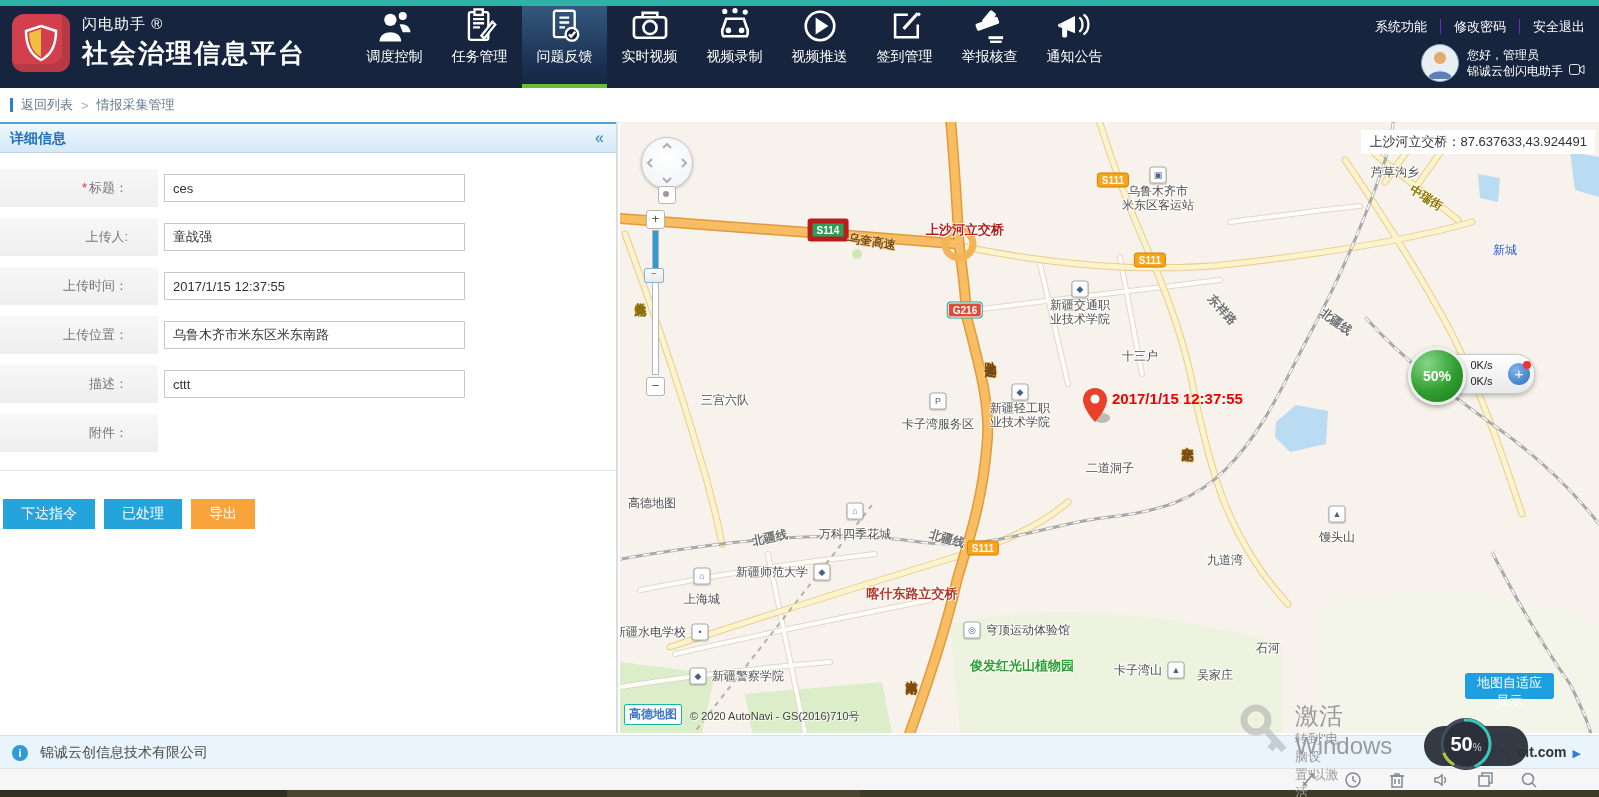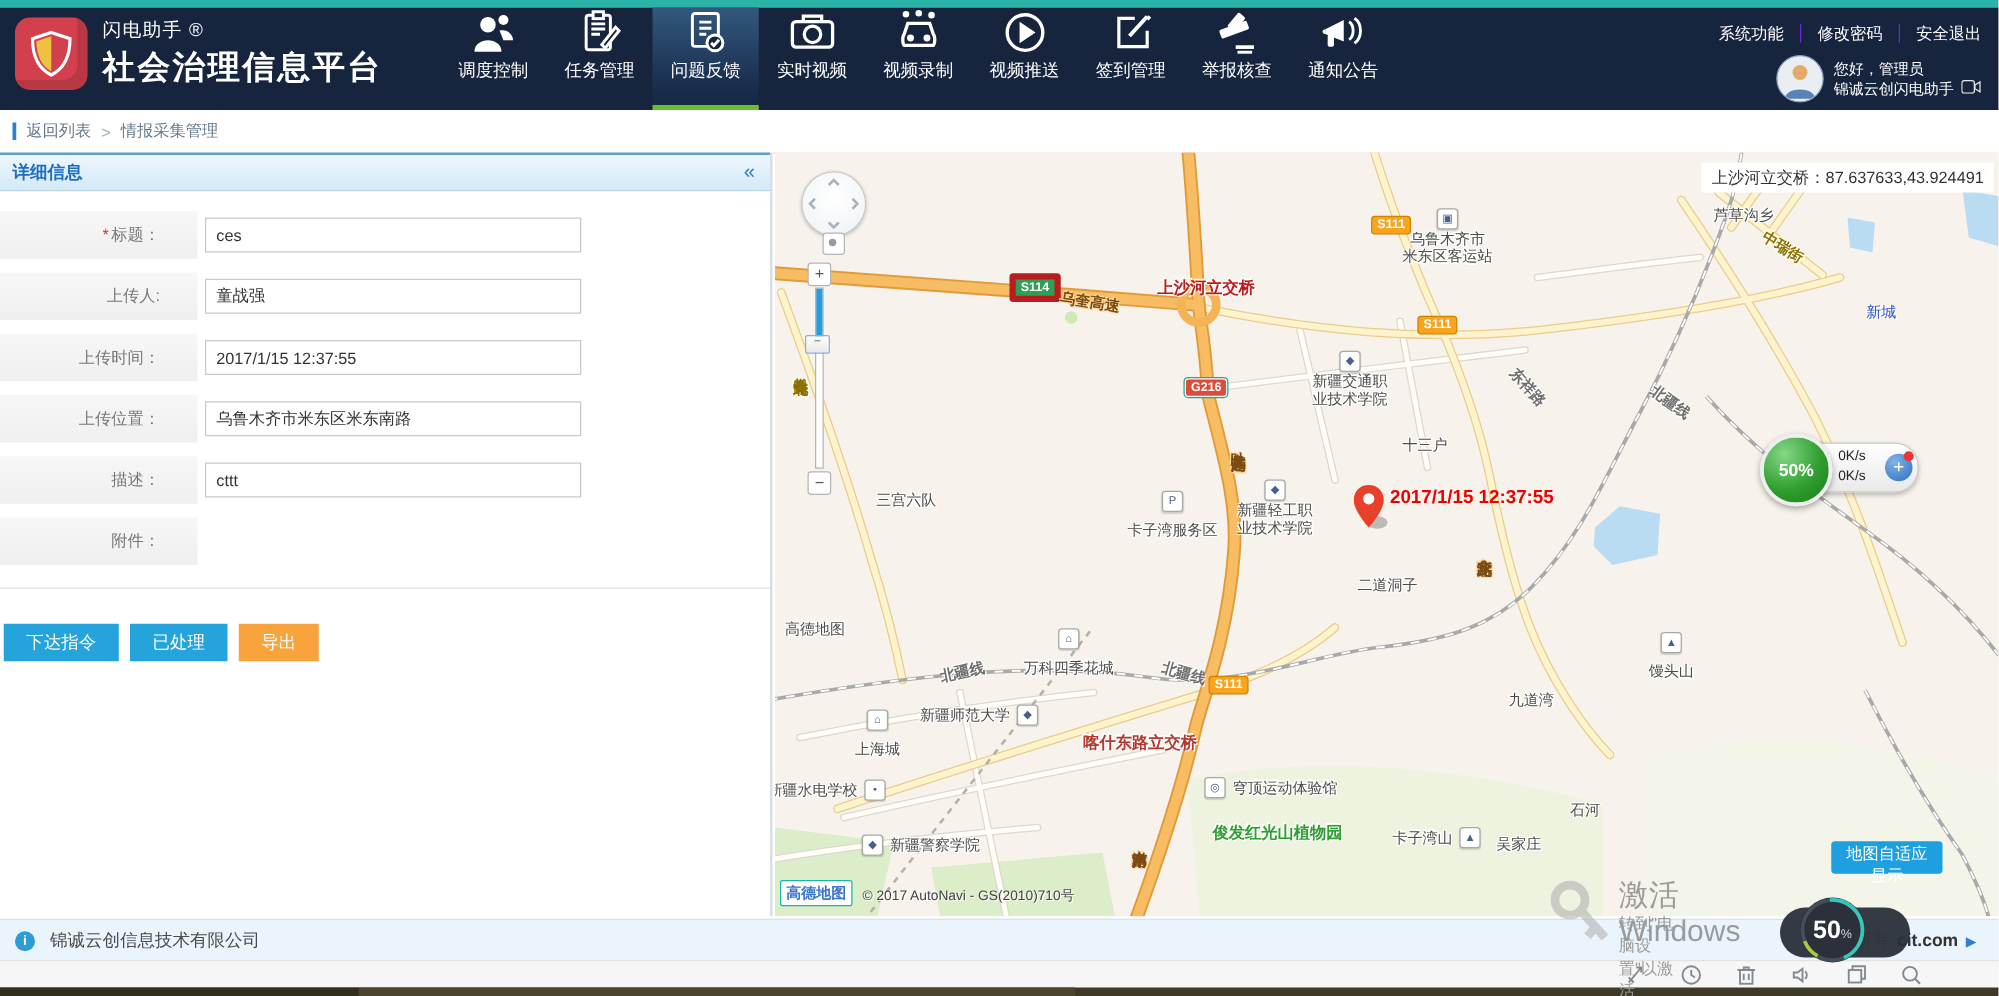--- a/index.html
+++ b/index.html
@@ -433,21 +433,21 @@
       <svg width="30" height="36" viewBox="0 0 30 36">
         <ellipse cx="19" cy="30" rx="8" ry="5" fill="rgba(80,80,80,.35)"></ellipse>
         <path d="M12,0 C5,0 0,5 0,12 C0,21 12,34 12,34 C12,34 24,21 24,12 C24,5 19,0 12,0 Z" fill="#e8402a"></path>
         <circle cx="12" cy="11" r="4.5" fill="#fff"></circle>
       </svg>
     </div>
 
     <div class="coordsbox">上沙河立交桥：87.637633,43.924491</div>
     <button class="fitbtn">地图自适应显示</button>
     <div class="amap-logo">高德地图</div>
-    <div class="amap-copy">© 2017 AutoNavi - GS(2010)710号</div>
+    <div class="amap-copy">© 2020 AutoNavi - GS(2016)710号</div>
 
     <div class="pan">
       <svg width="50" height="50" viewBox="0 0 50 50" fill="none" stroke="#a9b2ba" stroke-width="2">
         <path d="M21 10 L25 6 L29 10"></path>
           <path d="M21 40 L25 44 L29 40"></path>
         <path d="M10 21 L6 25 L10 29"></path>
           <path d="M40 21 L44 25 L40 29"></path>
       </svg>
     </div>
     <div class="dotbtn">

